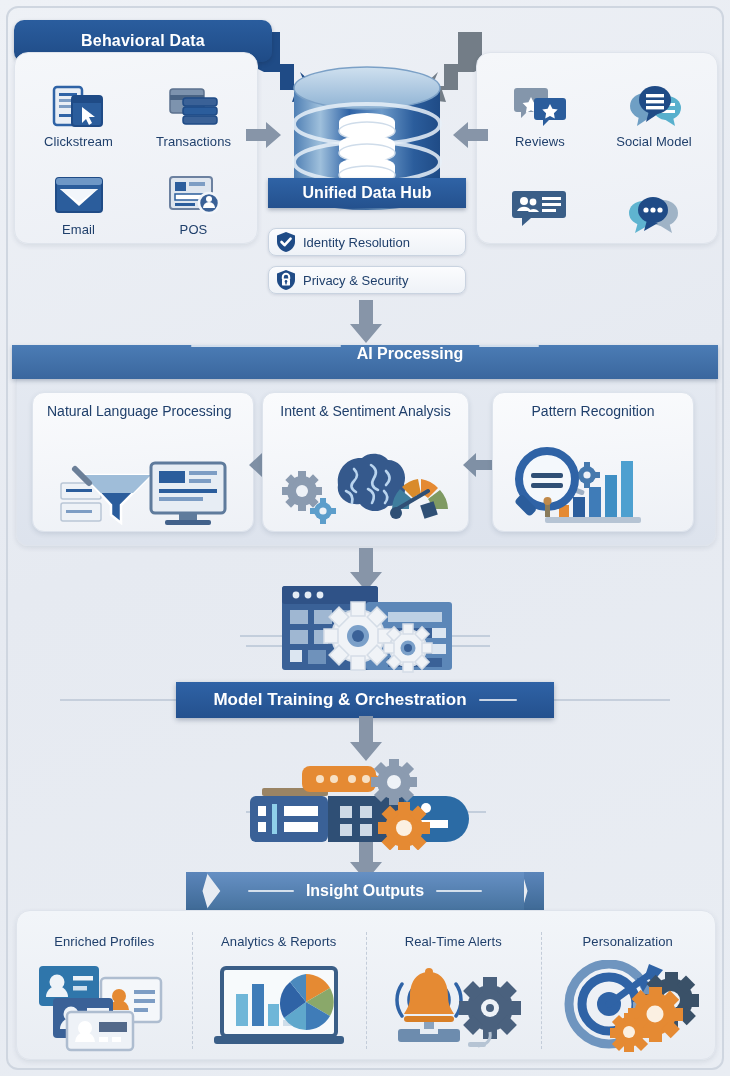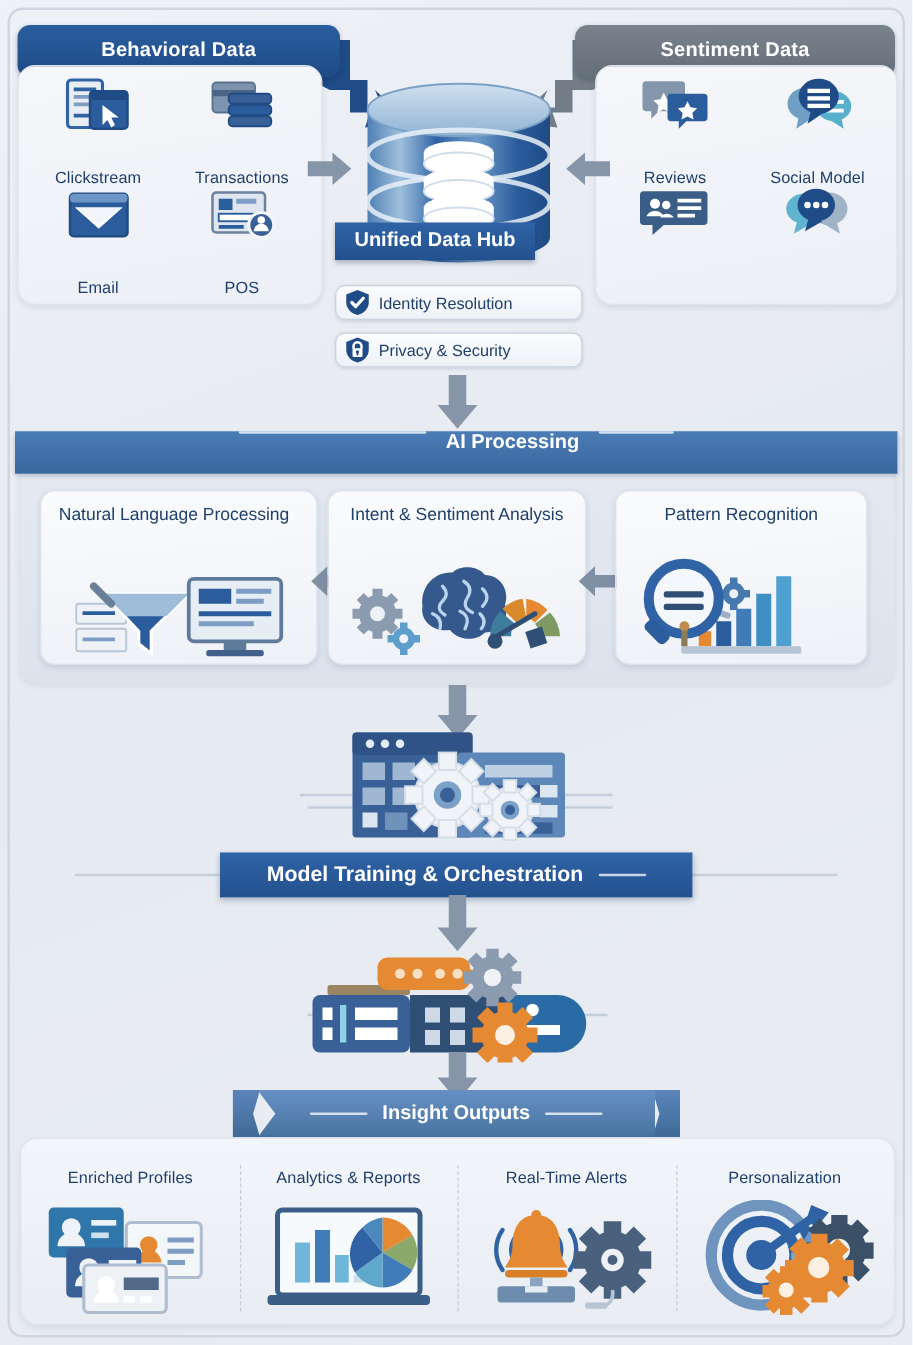--- a/index.html
+++ b/index.html
@@ -45,27 +45,27 @@
     background:linear-gradient(180deg,#78838d 0%,#656f79 100%);}
 
   
   #behavioral-panel{left:14px;top:52px;width:242px;height:190px;}
   #sentiment-panel{left:476px;top:52px;width:240px;height:190px;}
   .src-grid{
     position:absolute;inset:8px 6px 6px 6px;
     display:grid;grid-template-columns:1fr 1fr;
     grid-template-rows:1fr 1fr;
   }
-  .src-cell{display:flex;flex-direction:column;align-items:center;justify-content:space-between;gap:4px;}
+  .src-cell{display:flex;flex-direction:column;align-items:center;justify-content:flex-end;gap:4px;}
   .src-cell .lbl{font-size:13px;}
 
   
   #hub-wrap{position:absolute;left:272px;top:62px;width:190px;height:160px;}
   #hub-label{
-    position:absolute;left:268px;top:178px;width:160px;height:30px;
+    position:absolute;left:268px;top:178px;width:198px;height:30px;
     background:linear-gradient(180deg,#2f63a6 0%,#24518e 100%);
     color:#fff;font-size:16px;font-weight:bold;
     display:flex;align-items:center;justify-content:center;
     box-shadow:0 2px 4px rgba(20,40,70,.3);
   }
   .chip{
     position:absolute;height:28px;left:268px;width:198px;
     background:linear-gradient(180deg,#fbfcfe 0%,#eef2f7 100%);
     border:1px solid #c9d3e0;border-radius:8px;
     display:flex;align-items:center;gap:7px;padding-left:7px;
@@ -161,21 +161,20 @@
   <svg class="arrow" style="left:250px;top:28px;" width="90" height="110" viewBox="0 0 90 110">
     <path d="M6 4 L30 4 L30 36 L44 36 L44 58 L56 58 L50 44 L78 70 L42 74 L46 62 L30 62 L30 44 L14 44 L6 40 Z" fill="#1f4b86"></path>
   </svg>
   <svg class="arrow" style="left:398px;top:28px;" width="90" height="110" viewBox="0 0 90 110">
     <g transform="translate(90,0) scale(-1,1)">
       <path d="M6 4 L30 4 L30 36 L44 36 L44 58 L56 58 L50 44 L78 70 L42 74 L46 62 L30 62 L30 44 L14 44 L6 40 Z" fill="#737d87"></path>
     </g>
   </svg>
 
   <div class="banner-tab" id="behavioral-tab">Behavioral Data</div>
-  <div class="banner-tab" id="sentiment-tab">Sentiment Data</div>
 
   <div class="panel" id="behavioral-panel">
     <div class="src-grid">
       <div class="src-cell">
         <svg class="icon-svg" width="58" height="46" viewBox="0 0 58 46">
           <rect x="4" y="3" width="28" height="38" rx="3" fill="#e9eef5" stroke="#2f63a6" stroke-width="2.5"></rect>
           <rect x="9" y="9" width="18" height="3" fill="#2f63a6"></rect>
           <rect x="9" y="15" width="13" height="3" fill="#7d9dc4"></rect>
           <rect x="9" y="21" width="18" height="3" fill="#7d9dc4"></rect>
           <rect x="9" y="30" width="14" height="3" fill="#2f63a6"></rect>

